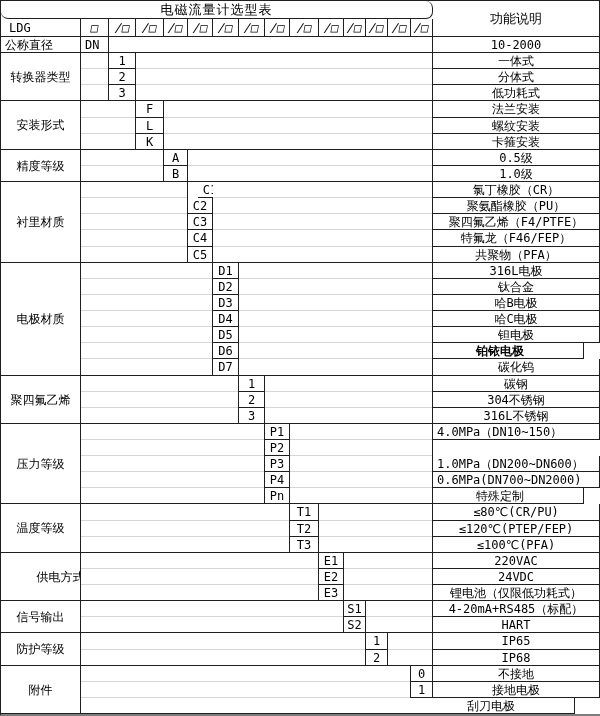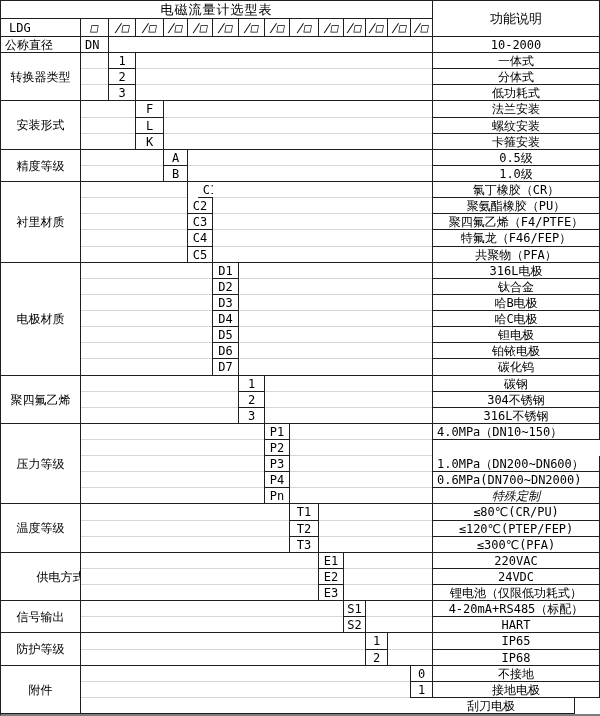--- a/index.html
+++ b/index.html
@@ -6,21 +6,21 @@
   body{font-family:"DejaVu Sans Mono","DejaVu Sans","Liberation Sans",monospace,sans-serif;
        -webkit-font-smoothing:antialiased;color:#000;}
   #sheet{position:relative;width:600px;height:716px;box-sizing:border-box;
          border-top:1px solid #1f1f1f;border-left:1px solid #1f1f1f;
          border-bottom:2px solid #7d7d7d;background:#fff;overflow:hidden;}
   .cell{position:absolute;box-sizing:border-box;display:flex;align-items:center;
         justify-content:center;border-right:1px solid #1f1f1f;border-bottom:1px solid #1f1f1f;
         font-size:12px;line-height:1;white-space:nowrap;overflow:hidden;background:#fff;}
   .cell.left{justify-content:flex-start;padding-left:4px;}
   .cell.pad8{padding-left:8px;}
-  .cell.title{font-size:13px;letter-spacing:1px;}
+  .cell.title{font-size:13px;letter-spacing:1px;border-radius:7px;}
   .cell.header{font-size:13px;}
   .faint{position:absolute;left:0;right:0;height:1px;background:#d6d6d6;}
   .slant{display:inline-block;transform:skewX(-10deg);}
 </style>
 </head>
 <body>
 
 <div id="sheet">
     <div class="cell title" style="left: 0px; top: 0px; width: 432px; height: 18px;">电磁流量计选型表</div>
     <div class="cell header" style="left: 432px; top: 0px; width: 167px; height: 36px;">功能说明</div>
@@ -148,21 +148,21 @@
     <div class="cell" style="left: 432px; top: 262px; width: 167px; height: 16px;">316L电极</div>
     <div class="cell" style="left: 212px; top: 278px; width: 26px; height: 16px;">D2</div>
     <div class="cell" style="left: 432px; top: 278px; width: 167px; height: 16px;">钛合金</div>
     <div class="cell" style="left: 212px; top: 294px; width: 26px; height: 16px;">D3</div>
     <div class="cell" style="left: 432px; top: 294px; width: 167px; height: 16px;">哈B电极</div>
     <div class="cell" style="left: 212px; top: 310px; width: 26px; height: 16px;">D4</div>
     <div class="cell" style="left: 432px; top: 310px; width: 167px; height: 16px;">哈C电极</div>
     <div class="cell" style="left: 212px; top: 326px; width: 26px; height: 16px;">D5</div>
     <div class="cell" style="left: 432px; top: 326px; width: 167px; height: 16px;">钽电极</div>
     <div class="cell" style="left: 212px; top: 342px; width: 26px; height: 16px;">D6</div>
-    <div class="cell" style="left: 432px; top: 342px; width: 167px; height: 16px;">铂铱电极</div>
+    <div class="cell" style="left: 416px; top: 342px; width: 167px; height: 16px; font-weight: bold;">铂铱电极</div>
     <div class="cell" style="left: 212px; top: 358px; width: 26px; height: 17px;">D7</div>
     <div class="cell" style="left: 432px; top: 358px; width: 167px; height: 17px;">碳化钨</div>
     <div class="cell" style="left: 238px; top: 262px; width: 194px; height: 113px;">
       <div class="faint" style="top: 15px;"></div>
       <div class="faint" style="top: 31px;"></div>
       <div class="faint" style="top: 47px;"></div>
       <div class="faint" style="top: 63px;"></div>
       <div class="faint" style="top: 79px;"></div>
       <div class="faint" style="top: 95px;"></div>
     </div>
@@ -189,38 +189,38 @@
       <div class="faint" style="top: 63px;"></div>
     </div>
     <div class="cell" style="left: 264px; top: 423px; width: 25px; height: 16px;">P1</div>
     <div class="cell left" style="left: 432px; top: 423px; width: 167px; height: 16px;">4.0MPa（DN10~150）</div>
     <div class="cell" style="left: 264px; top: 439px; width: 25px; height: 16px;">P2</div>
     <div class="cell" style="left: 264px; top: 455px; width: 25px; height: 16px;">P3</div>
     <div class="cell left" style="left: 432px; top: 455px; width: 167px; height: 16px;">1.0MPa（DN200~DN600）</div>
     <div class="cell" style="left: 264px; top: 471px; width: 25px; height: 16px;">P4</div>
     <div class="cell left" style="left: 432px; top: 471px; width: 167px; height: 16px;">0.6MPa(DN700~DN2000)</div>
     <div class="cell" style="left: 264px; top: 487px; width: 25px; height: 16px;">Pn</div>
-    <div class="cell" style="left: 432px; top: 487px; width: 167px; height: 16px; font-style: italic;">特殊定制</div>
+    <div class="cell" style="left: 416px; top: 487px; width: 167px; height: 16px;">特殊定制</div>
     <div class="cell" style="left: 289px; top: 423px; width: 143px; height: 80px;">
       <div class="faint" style="top: 15px;"></div>
       <div class="faint" style="top: 31px;"></div>
       <div class="faint" style="top: 47px;"></div>
       <div class="faint" style="top: 63px;"></div>
     </div>
     <div class="cell" style="left: 0px; top: 503px; width: 80px; height: 49px;">温度等级</div>
     <div class="cell" style="left: 80px; top: 503px; width: 209px; height: 49px;">
       <div class="faint" style="top: 16px;"></div>
       <div class="faint" style="top: 32px;"></div>
     </div>
     <div class="cell" style="left: 289px; top: 503px; width: 29px; height: 17px;">T1</div>
     <div class="cell" style="left: 432px; top: 503px; width: 167px; height: 17px;">≤80℃(CR/PU)</div>
     <div class="cell" style="left: 289px; top: 520px; width: 29px; height: 16px;">T2</div>
     <div class="cell" style="left: 432px; top: 520px; width: 167px; height: 16px;">≤120℃(PTEP/FEP)</div>
     <div class="cell" style="left: 289px; top: 536px; width: 29px; height: 16px;">T3</div>
-    <div class="cell" style="left: 432px; top: 536px; width: 167px; height: 16px;">≤300℃(PFA)</div>
+    <div class="cell" style="left: 432px; top: 536px; width: 167px; height: 16px;">≤100℃(PFA)</div>
     <div class="cell" style="left: 318px; top: 503px; width: 114px; height: 49px;">
       <div class="faint" style="top: 16px;"></div>
       <div class="faint" style="top: 32px;"></div>
     </div>
     <div class="cell" style="left: 0px; top: 552px; width: 80px; height: 48px; padding-left: 40px;">供电方式</div>
     <div class="cell" style="left: 80px; top: 552px; width: 238px; height: 48px;">
       <div class="faint" style="top: 15px;"></div>
       <div class="faint" style="top: 31px;"></div>
     </div>
     <div class="cell" style="left: 318px; top: 552px; width: 25px; height: 16px;">E1</div>

